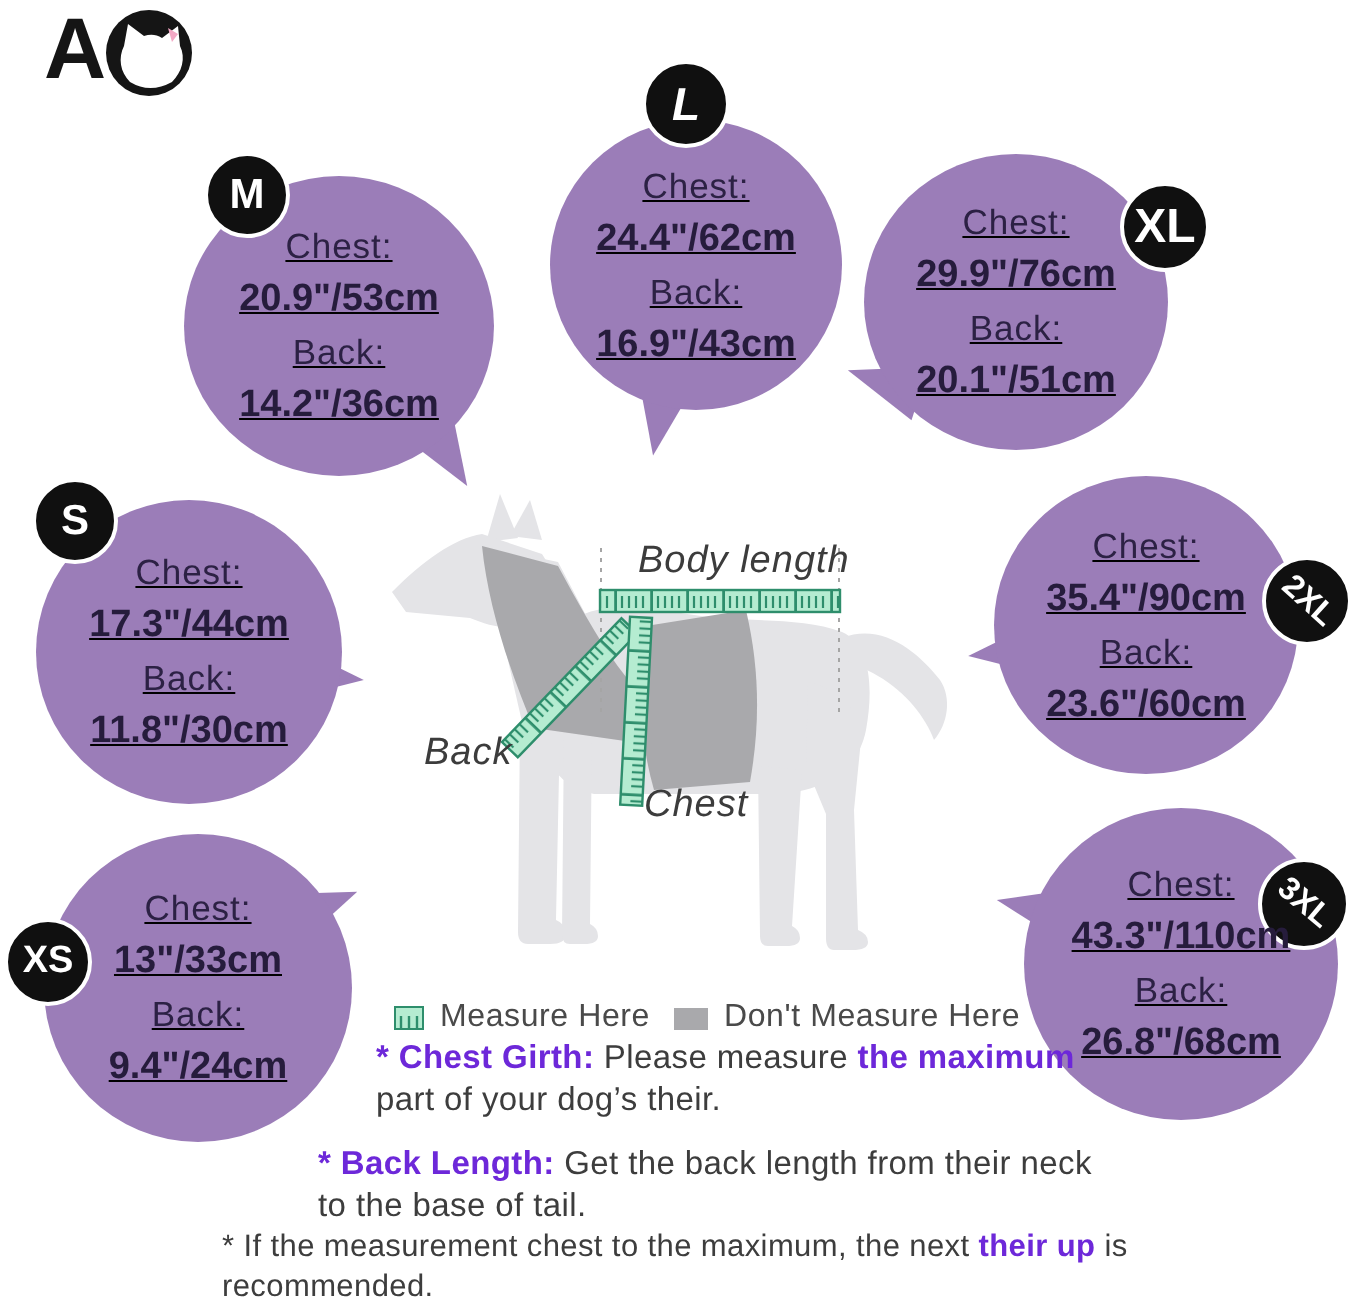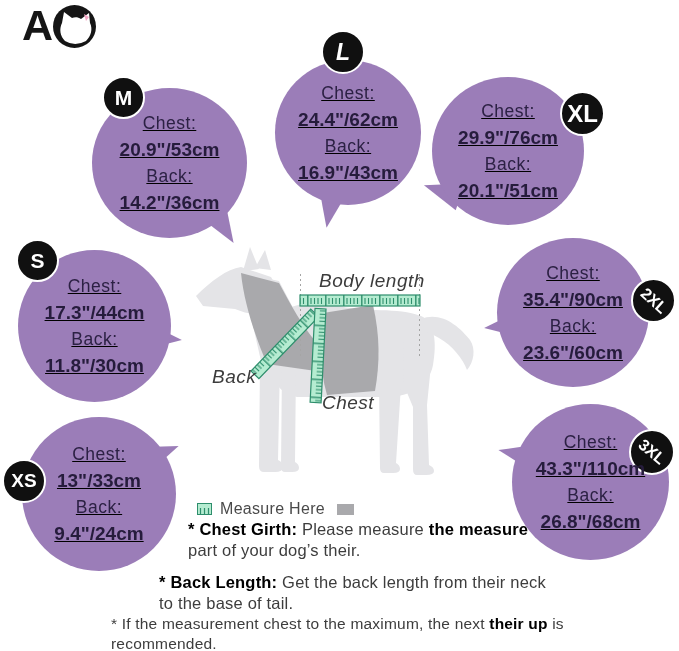--- a/index.html
+++ b/index.html
@@ -63,21 +63,21 @@
   #label-chest{left:322px;top:392px;}
 
   
   #legend{position:absolute;left:197px;top:480px;display:flex;align-items:center;font-size:16px;color:#4a4a4a;letter-spacing:.3px;margin-top:20px;}
   #legend .swatch-gap{width:8px;}
   #legend .group-gap{width:12px;}
   #legend .gray-swatch{width:17px;height:11px;background:#a9a9ac;}
 
   
   .note{position:absolute;color:#3d3d3d;line-height:1.3;letter-spacing:.2px;}
-  .note b{color:#000000;}
+  .note b{color:#6d28d9;}
   #note-chest{left:188px;top:519px;width:356px;font-size:16.5px;}
   #note-back {left:159px;top:572px;width:392px;font-size:16.5px;}
   #note-sizeup{left:111px;top:614px;width:468px;font-size:15.5px;}
 </style>
 </head>
 <body>
 
 <div id="stage">
 
   <div id="logo">
@@ -249,21 +249,22 @@
       <rect x="0.5" y="0.5" width="14" height="11" fill="#b5ecd1" stroke="#2e8e6c" stroke-width="1"></rect>
       <line x1="3.5" y1="5" x2="3.5" y2="11" stroke="#2e8e6c" stroke-width="1.2"></line>
       <line x1="7.5" y1="5" x2="7.5" y2="11" stroke="#2e8e6c" stroke-width="1.2"></line>
       <line x1="11.5" y1="5" x2="11.5" y2="11" stroke="#2e8e6c" stroke-width="1.2"></line>
     </svg>
     <div class="swatch-gap"></div>
     <span>Measure Here</span>
     <div class="group-gap"></div>
     <div class="gray-swatch"></div>
     <div class="swatch-gap"></div>
-  </div>
-
-  <div class="note" id="note-chest"><b>* Chest Girth:</b><span> Please measure </span><b>the measure</b><span> part of your dog’s their.</span></div>
+    <span>Don't Measure Here</span>
+  </div>
+
+  <div class="note" id="note-chest"><b>* Chest Girth:</b><span> Please measure </span><b>the maximum</b><span> part of your dog’s their.</span></div>
 
   <div class="note" id="note-back"><b>* Back Length:</b><span> Get the back length from their neck to the base of tail.</span></div>
 
   <div class="note" id="note-sizeup"><span>* If the measurement chest to the maximum, the next </span><b>their up</b><span> is recommended.</span></div>
 
 </div>
 
 </body></html>

